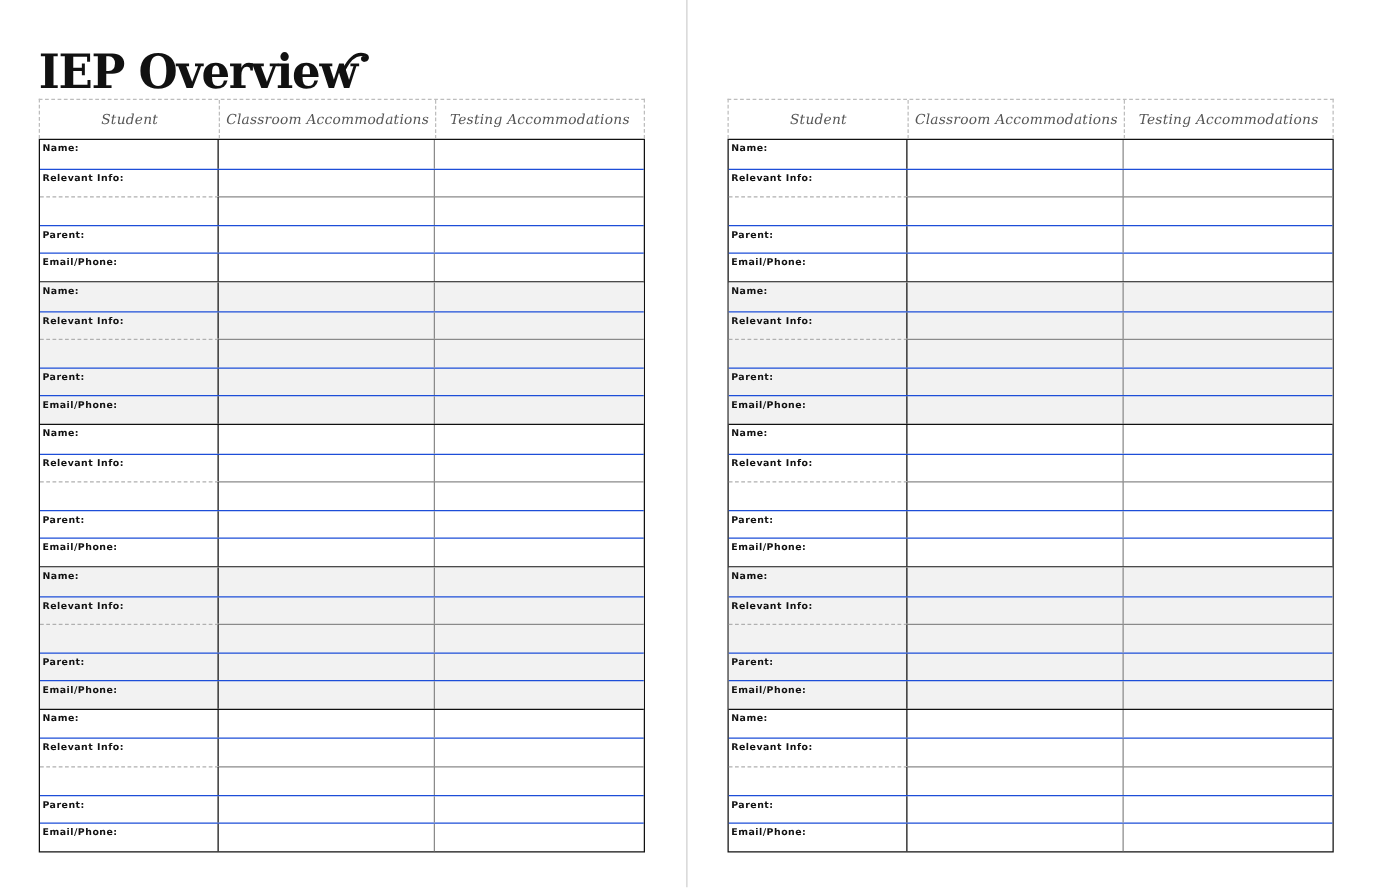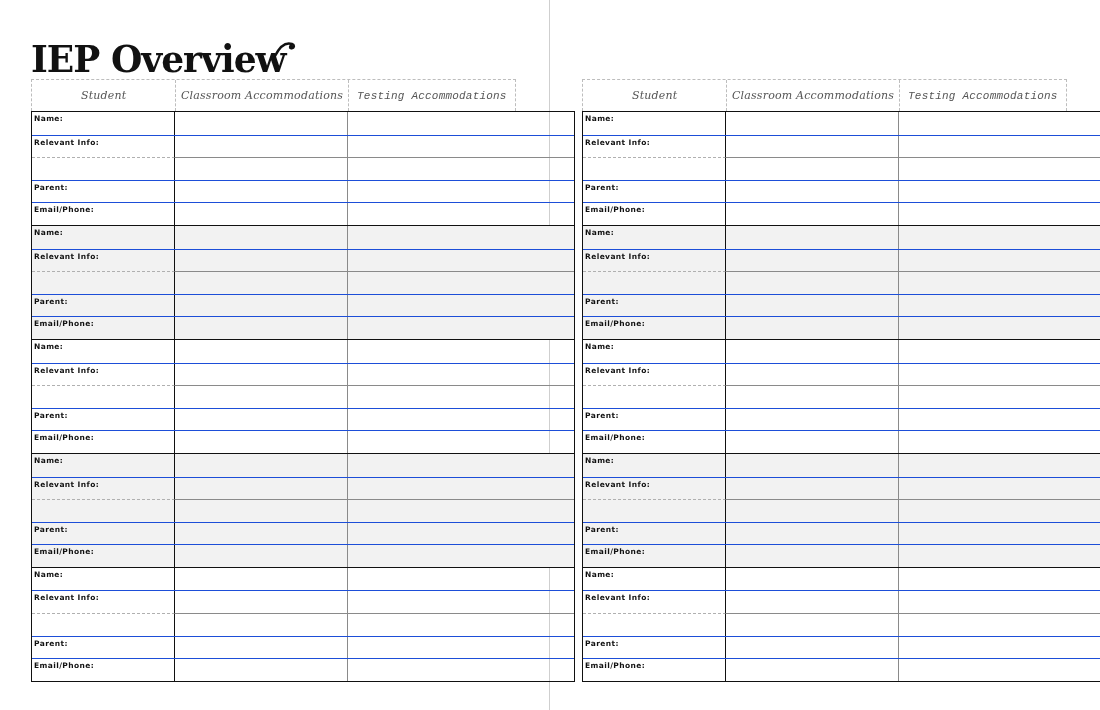--- a/index.html
+++ b/index.html
@@ -73,26 +73,26 @@
       font-size: 11px;
       color: #555555;
       letter-spacing: 0.2px;
       box-sizing: border-box;
     }
     .hdr-cell + .hdr-cell {
       border-left: 1px dashed #bdbdbd;
     }
     .c1 { width: 144px; }
     .c2 { width: 173px; }
-    .c3 { width: 168px; font-family: Liberation Mono, monospace; }
+    .c3 { width: 168px; }
 
     .grid {
       border: 1.5px solid #111111;
       box-sizing: border-box;
-      width: 544px;
+      width: 485px;
     }
     .block {
       position: relative;
     }
     .block + .block {
       border-top: 1.5px solid #111111;
     }
     .block.shaded .row { background: #f2f2f2; }
     .row {
       display: flex;

